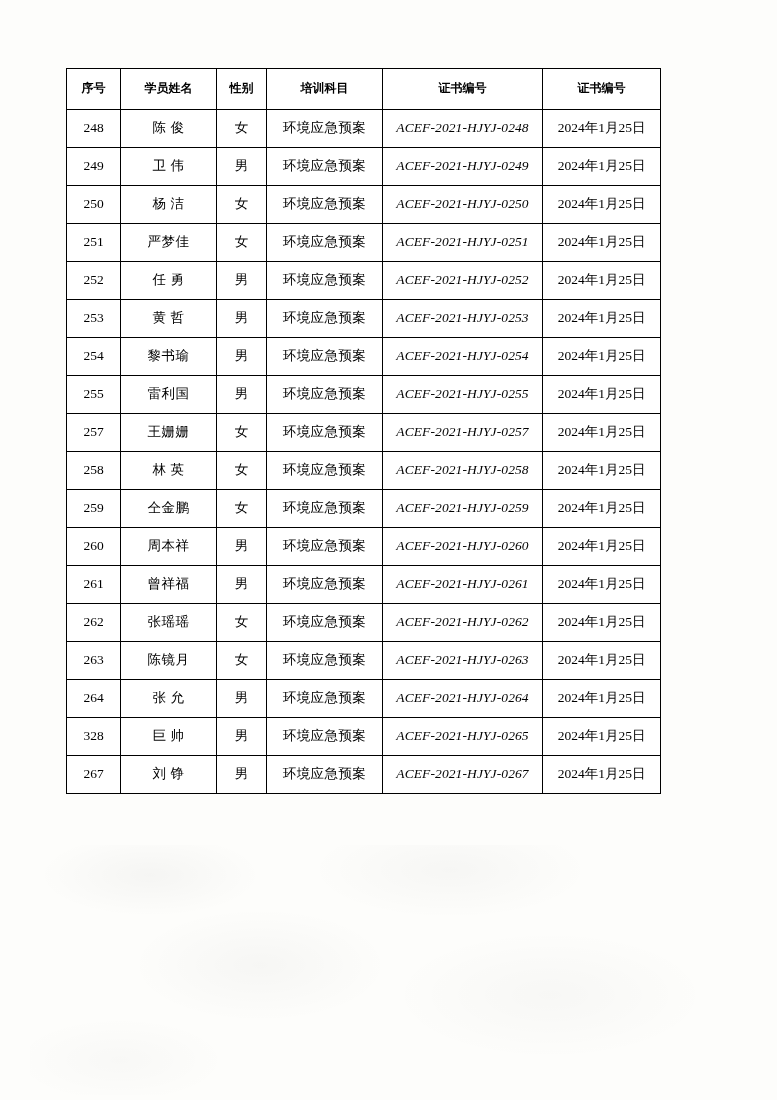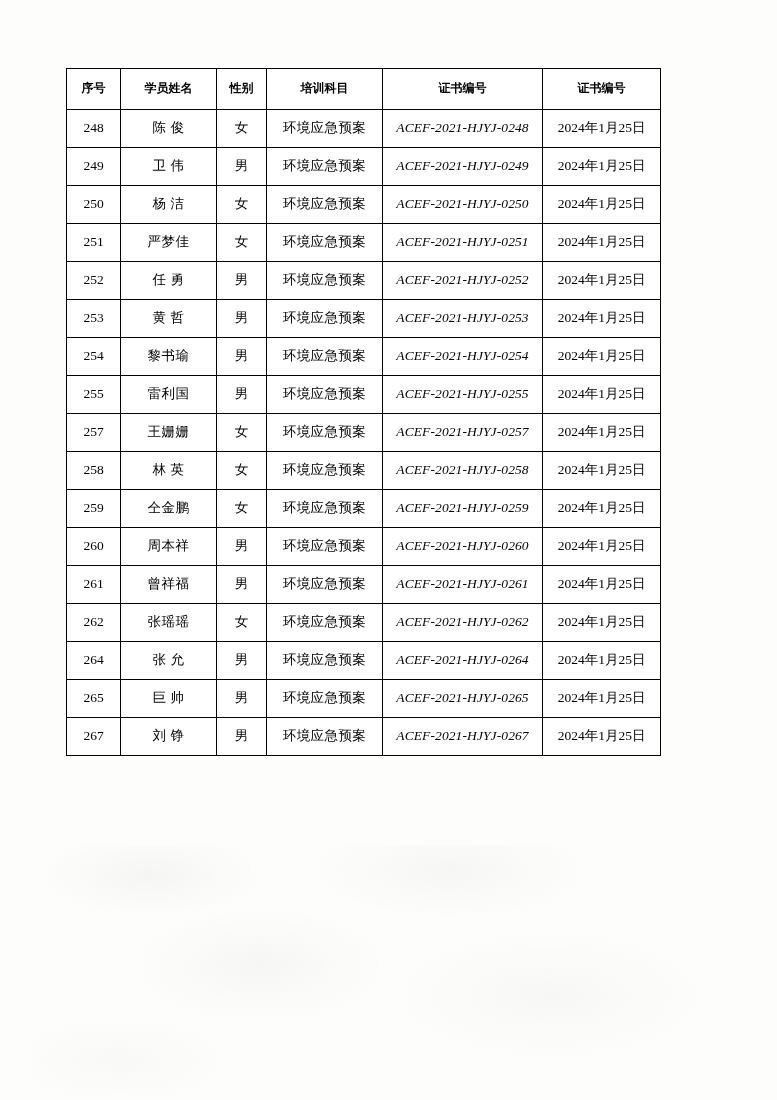--- a/index.html
+++ b/index.html
@@ -231,29 +231,37 @@
           </tr>
           <tr>
             <td class="cell-idx">262</td>
             <td class="cell-name">张瑶瑶</td>
             <td class="cell-sex">女</td>
             <td class="cell-subject">环境应急预案</td>
             <td class="cell-code">ACEF-2021-HJYJ-0262</td>
             <td class="cell-valid">2024年1月25日</td>
           </tr>
           <tr>
+            <td class="cell-idx">263</td>
+            <td class="cell-name">陈镜月</td>
+            <td class="cell-sex">女</td>
+            <td class="cell-subject">环境应急预案</td>
+            <td class="cell-code">ACEF-2021-HJYJ-0263</td>
+            <td class="cell-valid">2024年1月25日</td>
+          </tr>
+          <tr>
             <td class="cell-idx">264</td>
             <td class="cell-name">张 允</td>
             <td class="cell-sex">男</td>
             <td class="cell-subject">环境应急预案</td>
             <td class="cell-code">ACEF-2021-HJYJ-0264</td>
             <td class="cell-valid">2024年1月25日</td>
           </tr>
           <tr>
-            <td class="cell-idx">265</td>
+            <td class="cell-idx">328</td>
             <td class="cell-name">巨 帅</td>
             <td class="cell-sex">男</td>
             <td class="cell-subject">环境应急预案</td>
             <td class="cell-code">ACEF-2021-HJYJ-0265</td>
             <td class="cell-valid">2024年1月25日</td>
           </tr>
           <tr>
             <td class="cell-idx">267</td>
             <td class="cell-name">刘 铮</td>
             <td class="cell-sex">男</td>

